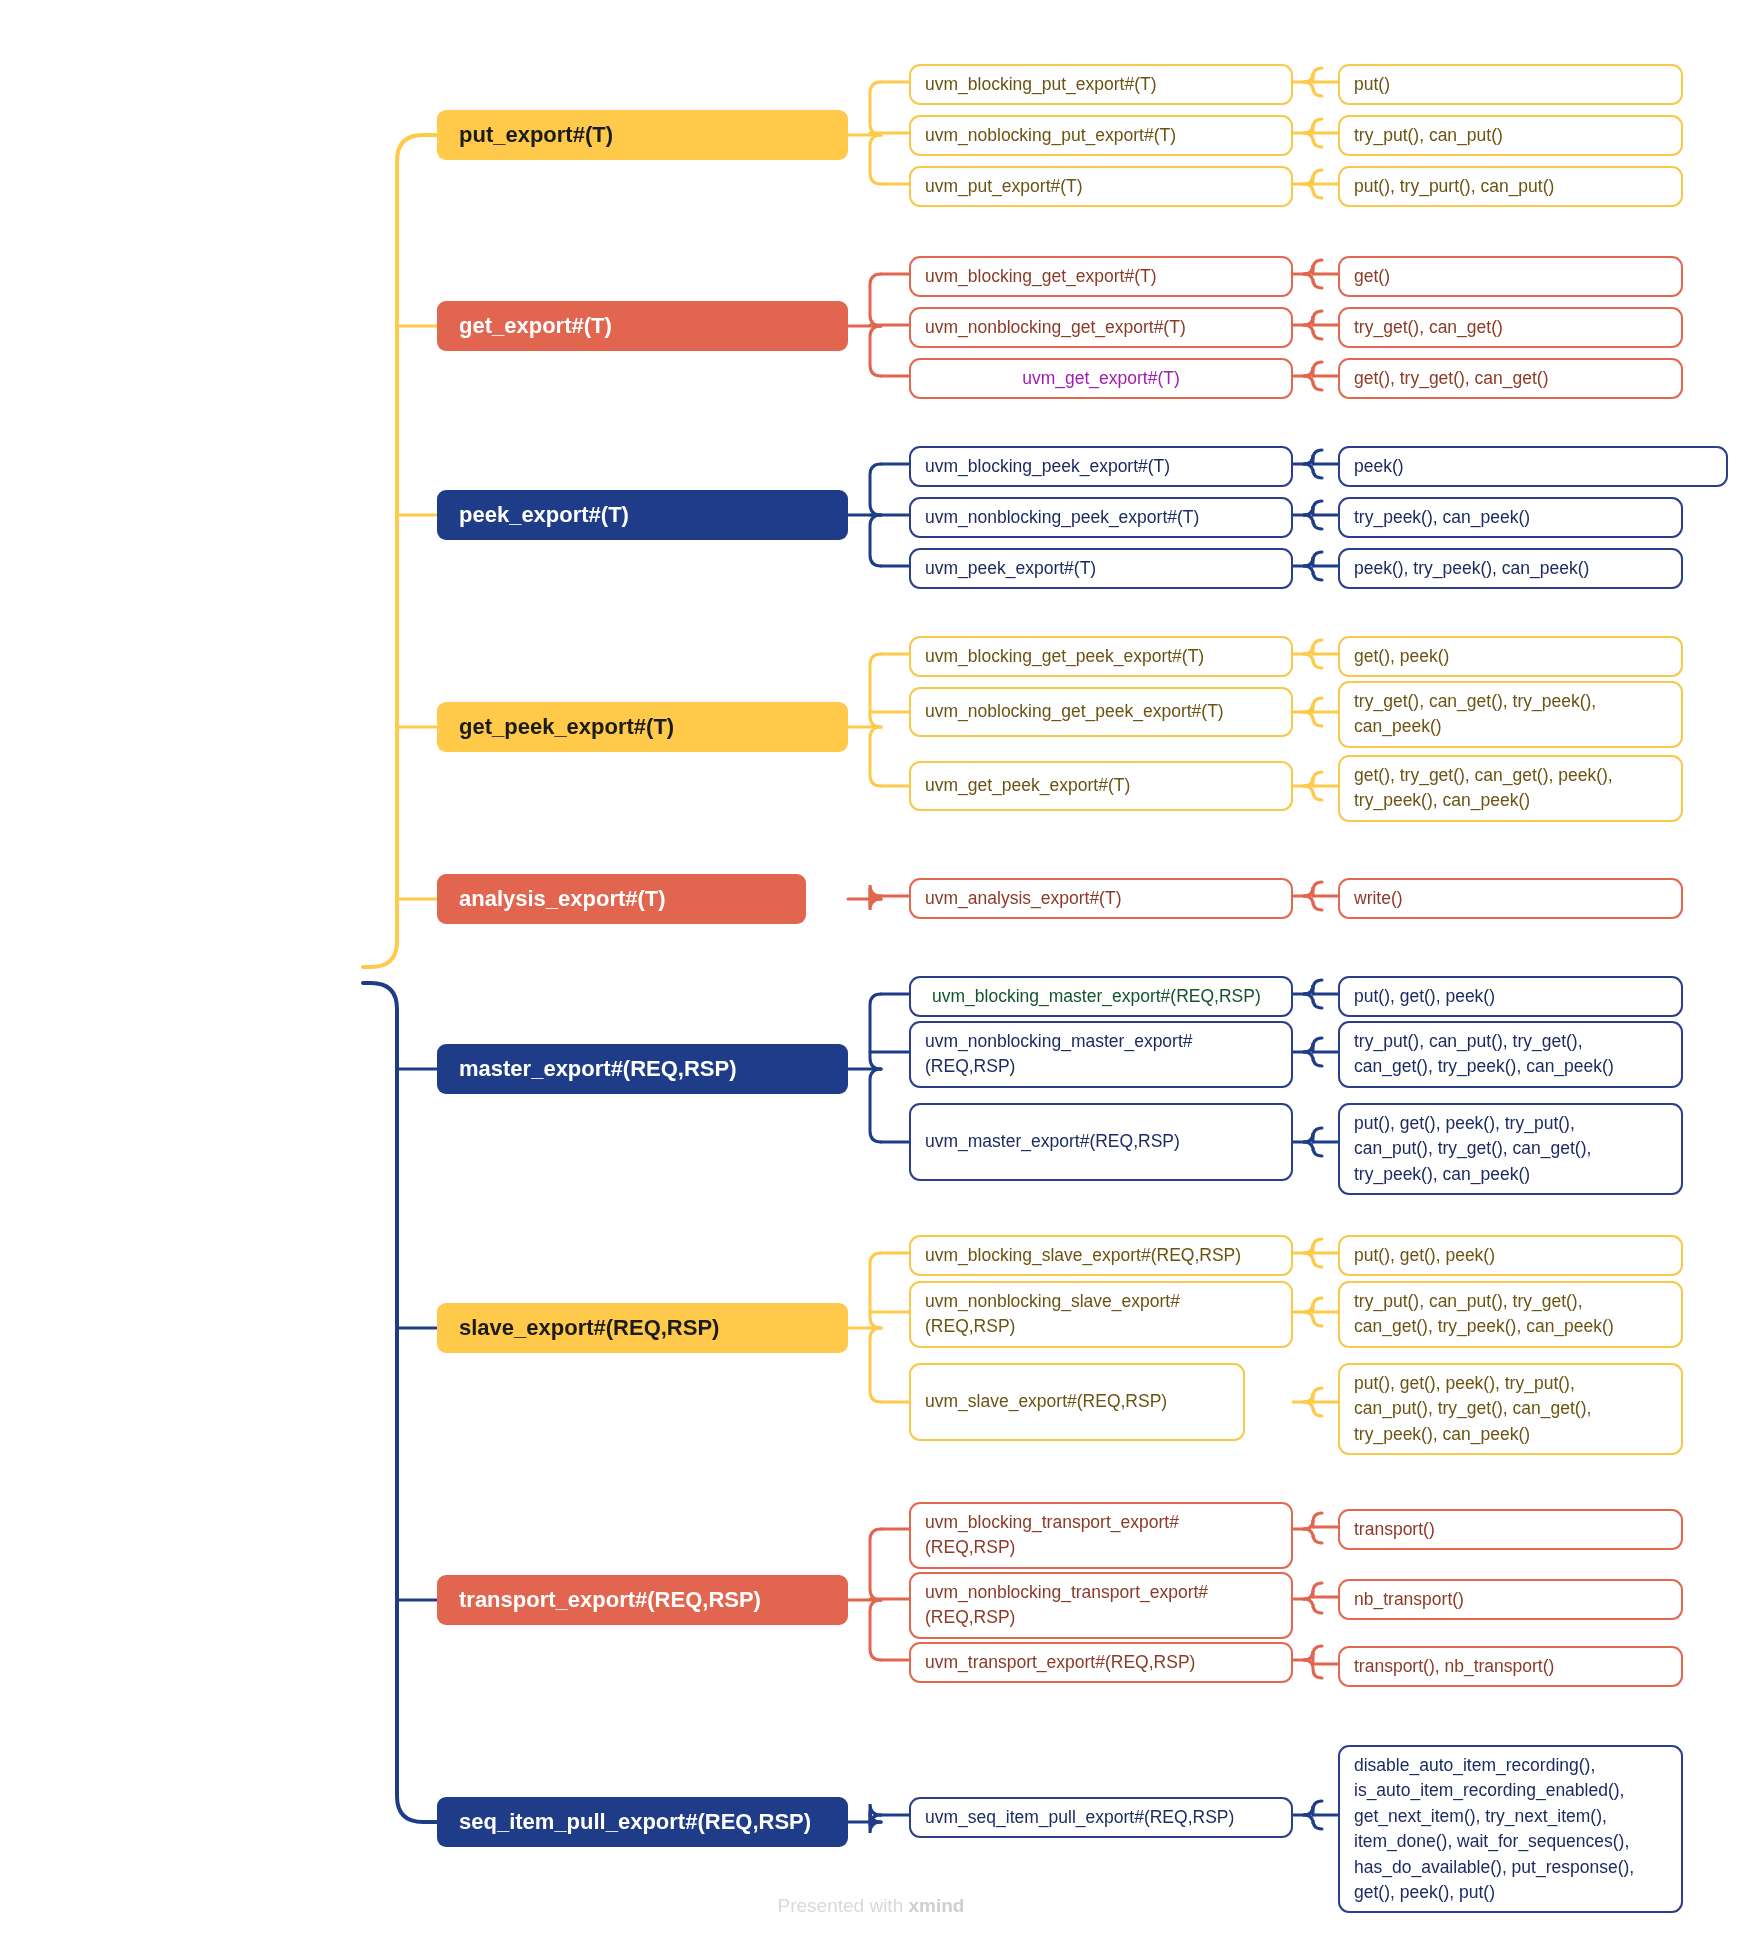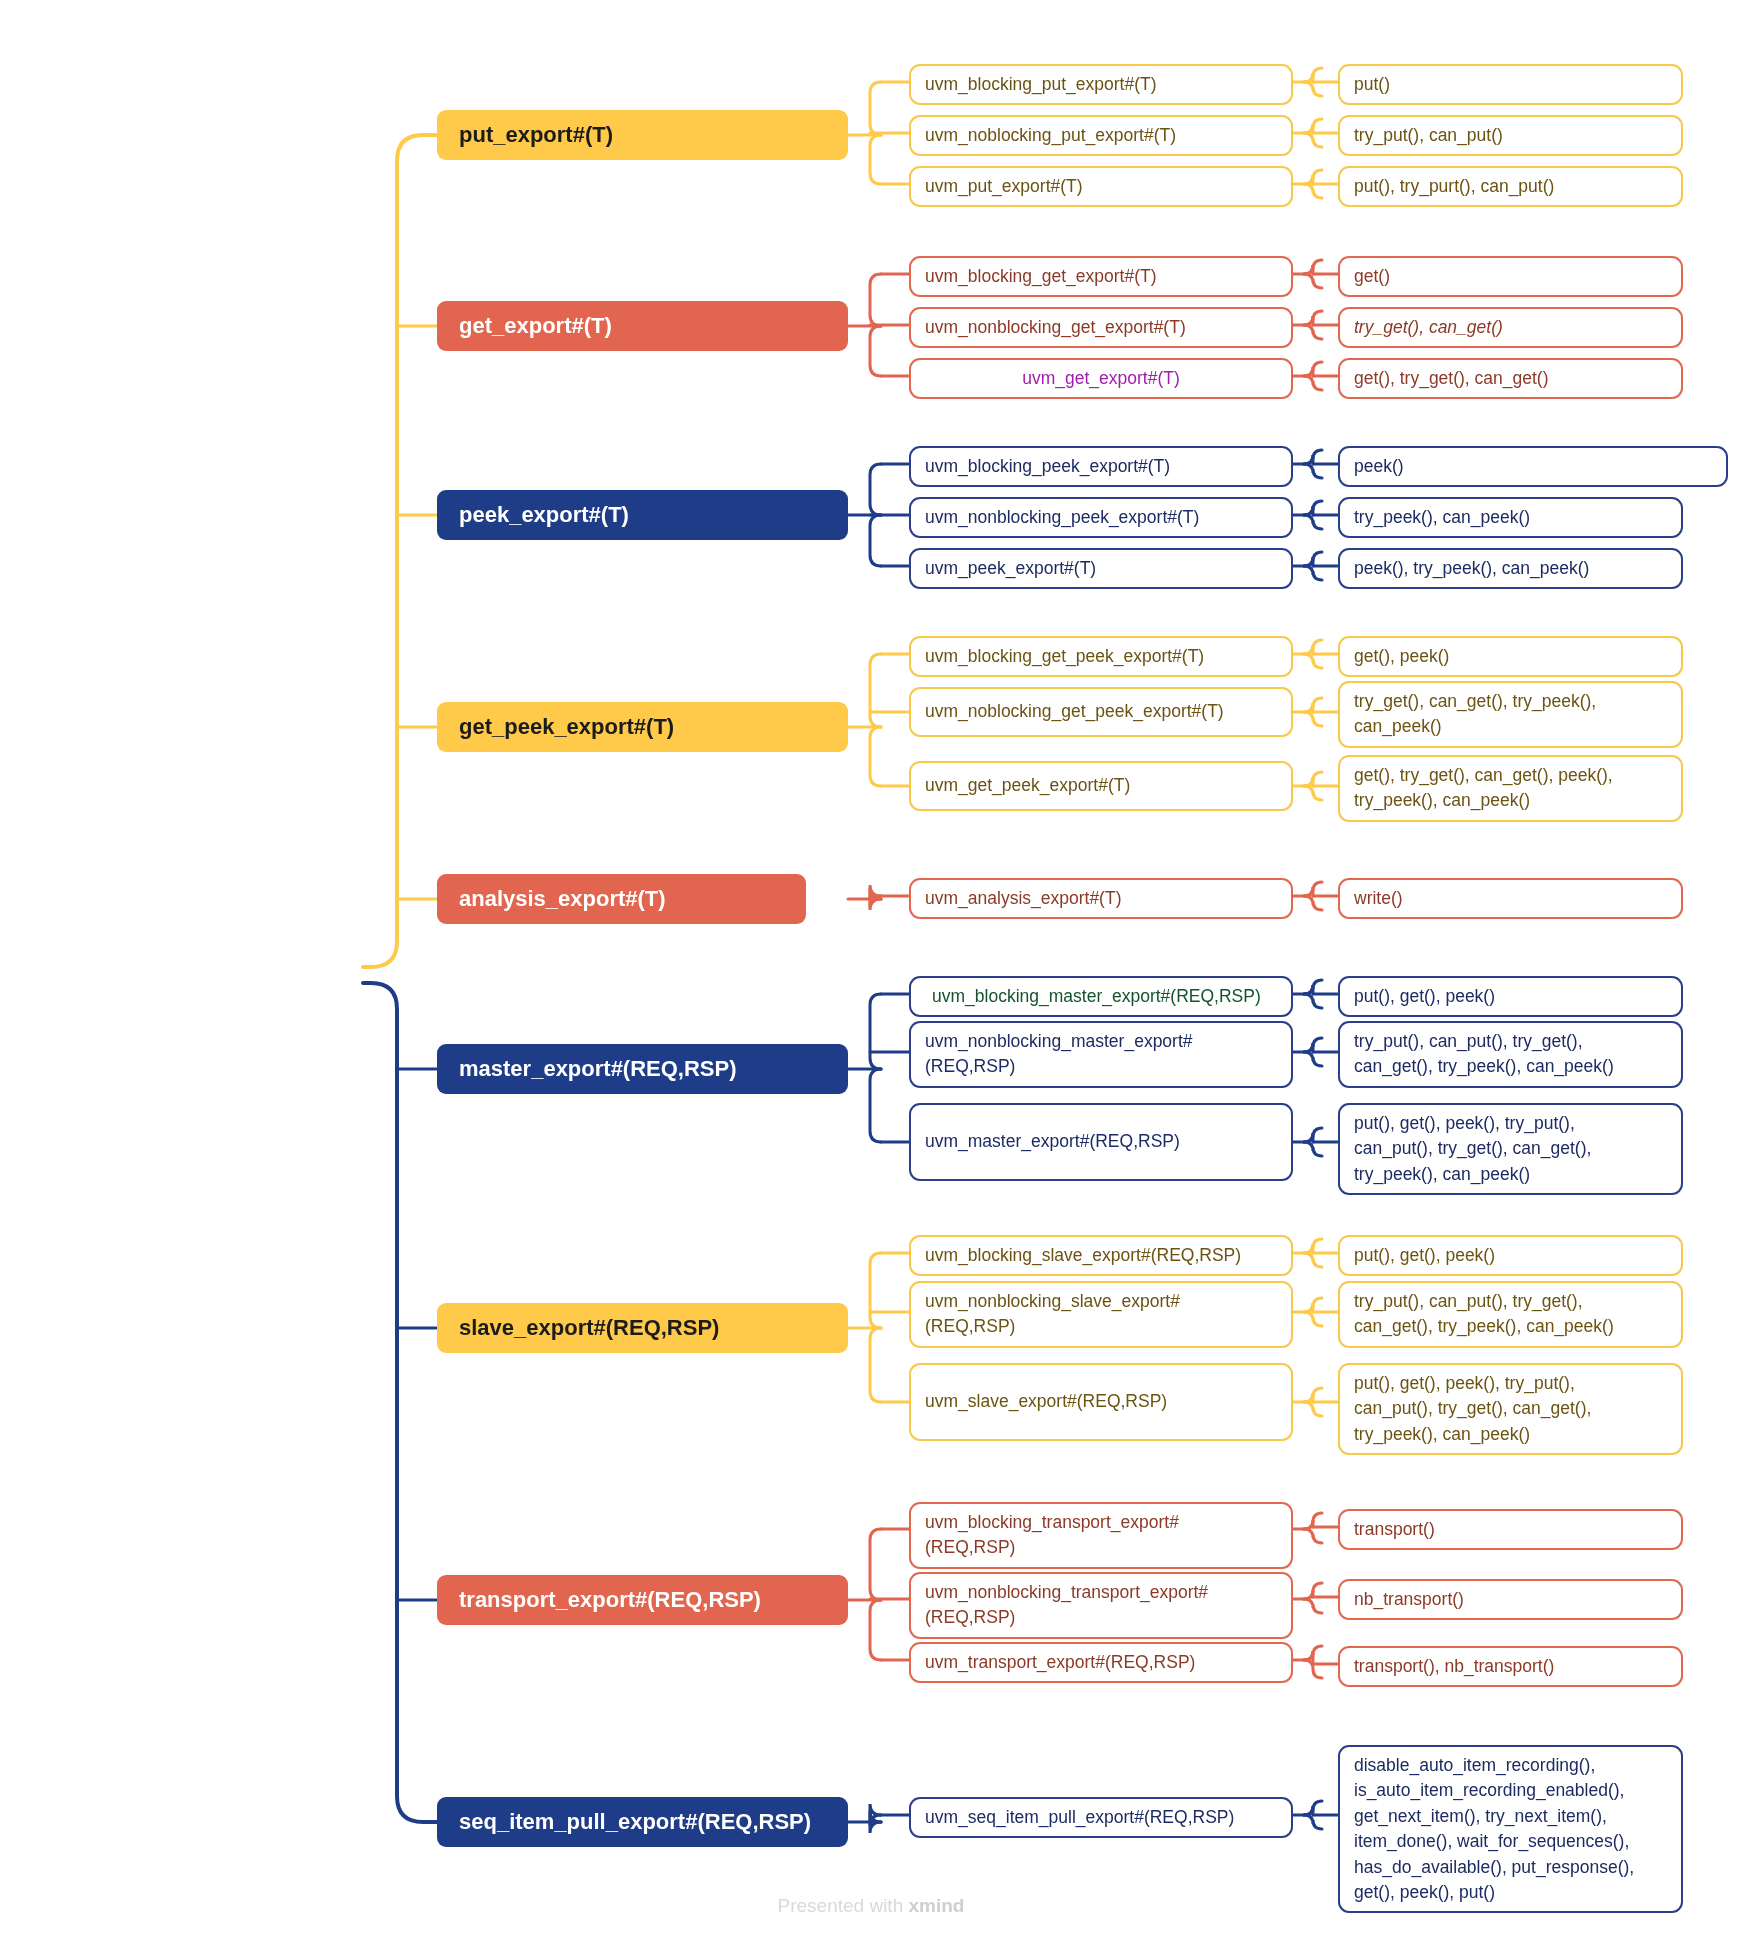--- a/index.html
+++ b/index.html
@@ -273,21 +273,21 @@
       <div class="box" style="left: 909px; top: 115px; width: 384px; min-height: 36px; border-color: rgb(248, 200, 75); color: rgb(107, 83, 18);"><span>uvm_noblocking_put_export#(T)</span></div>
       <div class="box" style="left: 1338px; top: 115px; width: 345px; min-height: 36px; border-color: rgb(248, 200, 75); color: rgb(107, 83, 18);"><span>try_put(),  can_put()</span></div>
       <div class="box" style="left: 909px; top: 166px; width: 384px; min-height: 36px; border-color: rgb(248, 200, 75); color: rgb(107, 83, 18);"><span>uvm_put_export#(T)</span></div>
       <div class="box" style="left: 1338px; top: 166px; width: 345px; min-height: 36px; border-color: rgb(248, 200, 75); color: rgb(107, 83, 18);"><span>put(),  try_purt(),  can_put()</span></div>
       <div class="l1-node l1-red" style="left: 437px; top: 301px; width: 411px; height: 50px;">
         <span>get_export#(T)</span>
       </div>
       <div class="box" style="left: 909px; top: 256px; width: 384px; min-height: 36px; border-color: rgb(226, 105, 79); color: rgb(140, 58, 39);"><span>uvm_blocking_get_export#(T)</span></div>
       <div class="box" style="left: 1338px; top: 256px; width: 345px; min-height: 36px; border-color: rgb(226, 105, 79); color: rgb(140, 58, 39);"><span>get()</span></div>
       <div class="box" style="left: 909px; top: 307px; width: 384px; min-height: 36px; border-color: rgb(226, 105, 79); color: rgb(140, 58, 39);"><span>uvm_nonblocking_get_export#(T)</span></div>
-      <div class="box" style="left: 1338px; top: 307px; width: 345px; min-height: 36px; border-color: rgb(226, 105, 79); color: rgb(140, 58, 39); font-style: italic;"><span>try_get(),  can_get()</span></div>
+      <div class="box" style="left: 1338px; top: 307px; width: 345px; min-height: 36px; border-color: rgb(226, 105, 79); color: rgb(140, 58, 39);"><span>try_get(),  can_get()</span></div>
       <div class="box" style="left: 909px; top: 358px; width: 384px; min-height: 36px; border-color: rgb(226, 105, 79); color: #a21caf; justify-content: center;"><span>uvm_get_export#(T)</span></div>
       <div class="box" style="left: 1338px; top: 358px; width: 345px; min-height: 36px; border-color: rgb(226, 105, 79); color: rgb(140, 58, 39);"><span>get(),  try_get(),  can_get()</span></div>
       <div class="l1-node l1-navy" style="left: 437px; top: 490px; width: 411px; height: 50px;">
         <span>peek_export#(T)</span>
       </div>
       <div class="box" style="left: 909px; top: 446px; width: 384px; min-height: 36px; border-color: rgb(42, 62, 140); color: rgb(29, 43, 99);"><span>uvm_blocking_peek_export#(T)</span></div>
       <div class="box" style="left: 1338px; top: 446px; width: 390px; min-height: 36px; border-color: rgb(42, 62, 140); color: rgb(29, 43, 99);"><span>peek()</span></div>
       <div class="box" style="left: 909px; top: 497px; width: 384px; min-height: 36px; border-color: rgb(42, 62, 140); color: rgb(29, 43, 99);"><span>uvm_nonblocking_peek_export#(T)</span></div>
       <div class="box" style="left: 1338px; top: 497px; width: 345px; min-height: 36px; border-color: rgb(42, 62, 140); color: rgb(29, 43, 99);"><span>try_peek(),  can_peek()</span></div>
       <div class="box" style="left: 909px; top: 548px; width: 384px; min-height: 36px; border-color: rgb(42, 62, 140); color: rgb(29, 43, 99);"><span>uvm_peek_export#(T)</span></div>
@@ -323,21 +323,21 @@
 try_peek(),  can_peek()</span></div>
       <div class="l1-node l1-yellow" style="left: 437px; top: 1303px; width: 411px; height: 50px;">
         <span>slave_export#(REQ,RSP)</span>
       </div>
       <div class="box" style="left: 909px; top: 1235px; width: 384px; min-height: 36px; border-color: rgb(248, 200, 75); color: rgb(107, 83, 18);"><span>uvm_blocking_slave_export#(REQ,RSP)</span></div>
       <div class="box" style="left: 1338px; top: 1235px; width: 345px; min-height: 36px; border-color: rgb(248, 200, 75); color: rgb(107, 83, 18);"><span>put(),  get(),  peek()</span></div>
       <div class="box" style="left: 909px; top: 1281px; width: 384px; min-height: 62px; border-color: rgb(248, 200, 75); color: rgb(107, 83, 18);"><span>uvm_nonblocking_slave_export#
 (REQ,RSP)</span></div>
       <div class="box" style="left: 1338px; top: 1281px; width: 345px; min-height: 62px; border-color: rgb(248, 200, 75); color: rgb(107, 83, 18);"><span>try_put(),  can_put(),  try_get(),
 can_get(),  try_peek(),  can_peek()</span></div>
-      <div class="box" style="left: 909px; top: 1363px; width: 384px; min-height: 78px; border-color: rgb(248, 200, 75); color: rgb(107, 83, 18);"><span>uvm_slave_export#(REQ,RSP)</span></div>
+      <div class="box" style="left: 909px; top: 1363px; width: 336px; min-height: 78px; border-color: rgb(248, 200, 75); color: rgb(107, 83, 18);"><span>uvm_slave_export#(REQ,RSP)</span></div>
       <div class="box" style="left: 1338px; top: 1363px; width: 345px; min-height: 78px; border-color: rgb(248, 200, 75); color: rgb(107, 83, 18);"><span>put(),  get(),  peek(),  try_put(),
 can_put(),  try_get(),  can_get(),
 try_peek(),  can_peek()</span></div>
       <div class="l1-node l1-red" style="left: 437px; top: 1575px; width: 411px; height: 50px;">
         <span>transport_export#(REQ,RSP)</span>
       </div>
       <div class="box" style="left: 909px; top: 1502px; width: 384px; min-height: 54px; border-color: rgb(226, 105, 79); color: rgb(140, 58, 39);"><span>uvm_blocking_transport_export#
 (REQ,RSP)</span></div>
       <div class="box" style="left: 1338px; top: 1509px; width: 345px; min-height: 36px; border-color: rgb(226, 105, 79); color: rgb(140, 58, 39);"><span>transport()</span></div>
       <div class="box" style="left: 909px; top: 1572px; width: 384px; min-height: 54px; border-color: rgb(226, 105, 79); color: rgb(140, 58, 39);"><span>uvm_nonblocking_transport_export#

